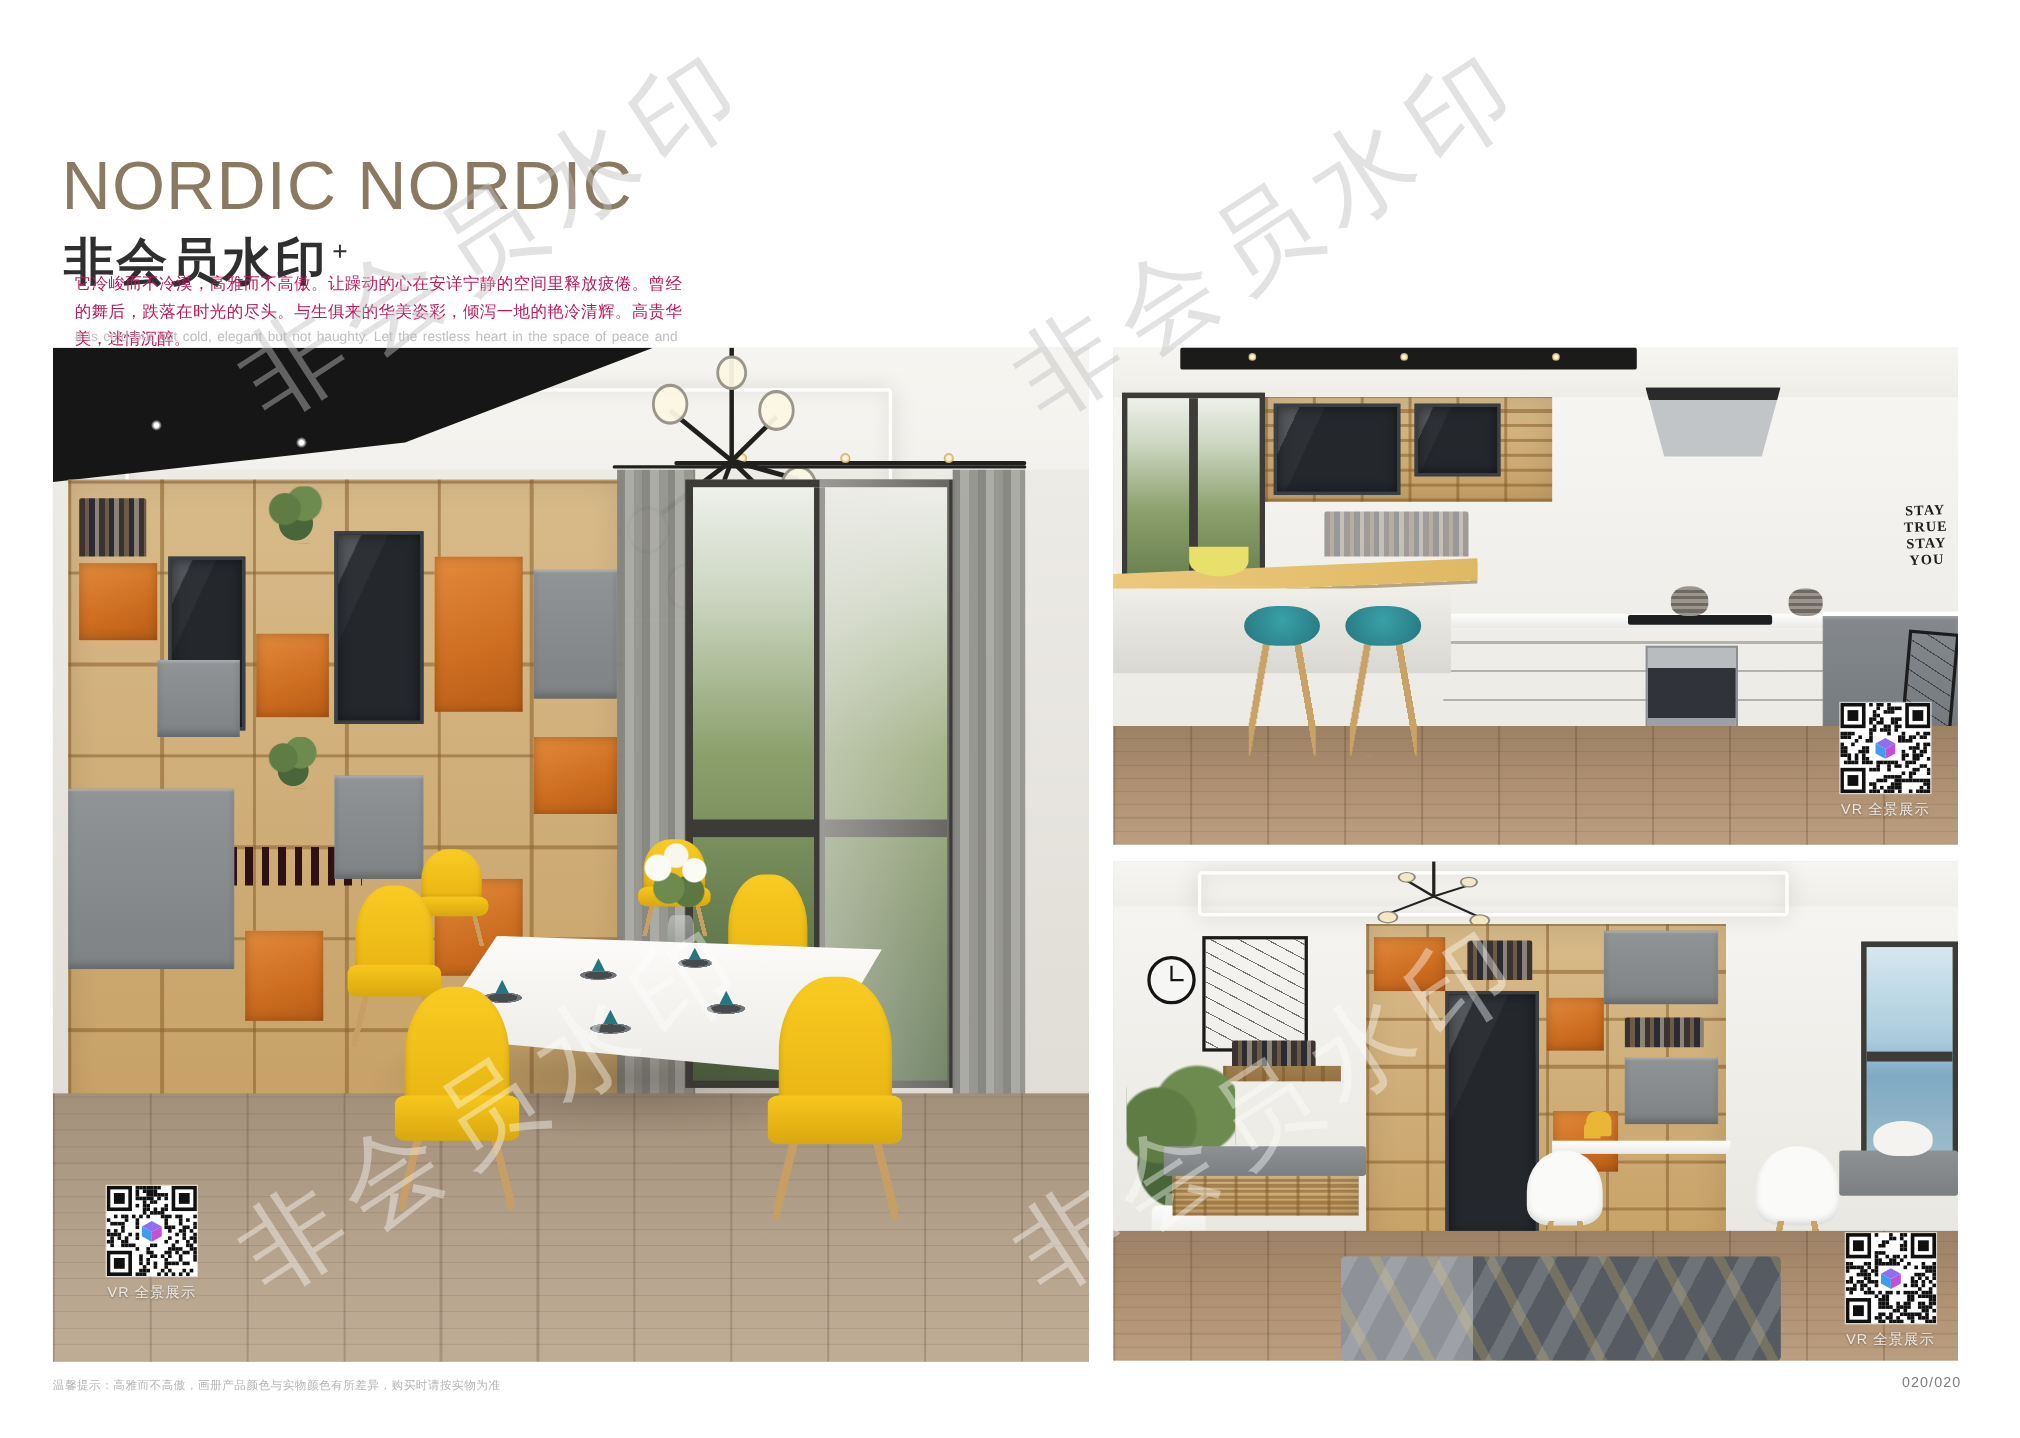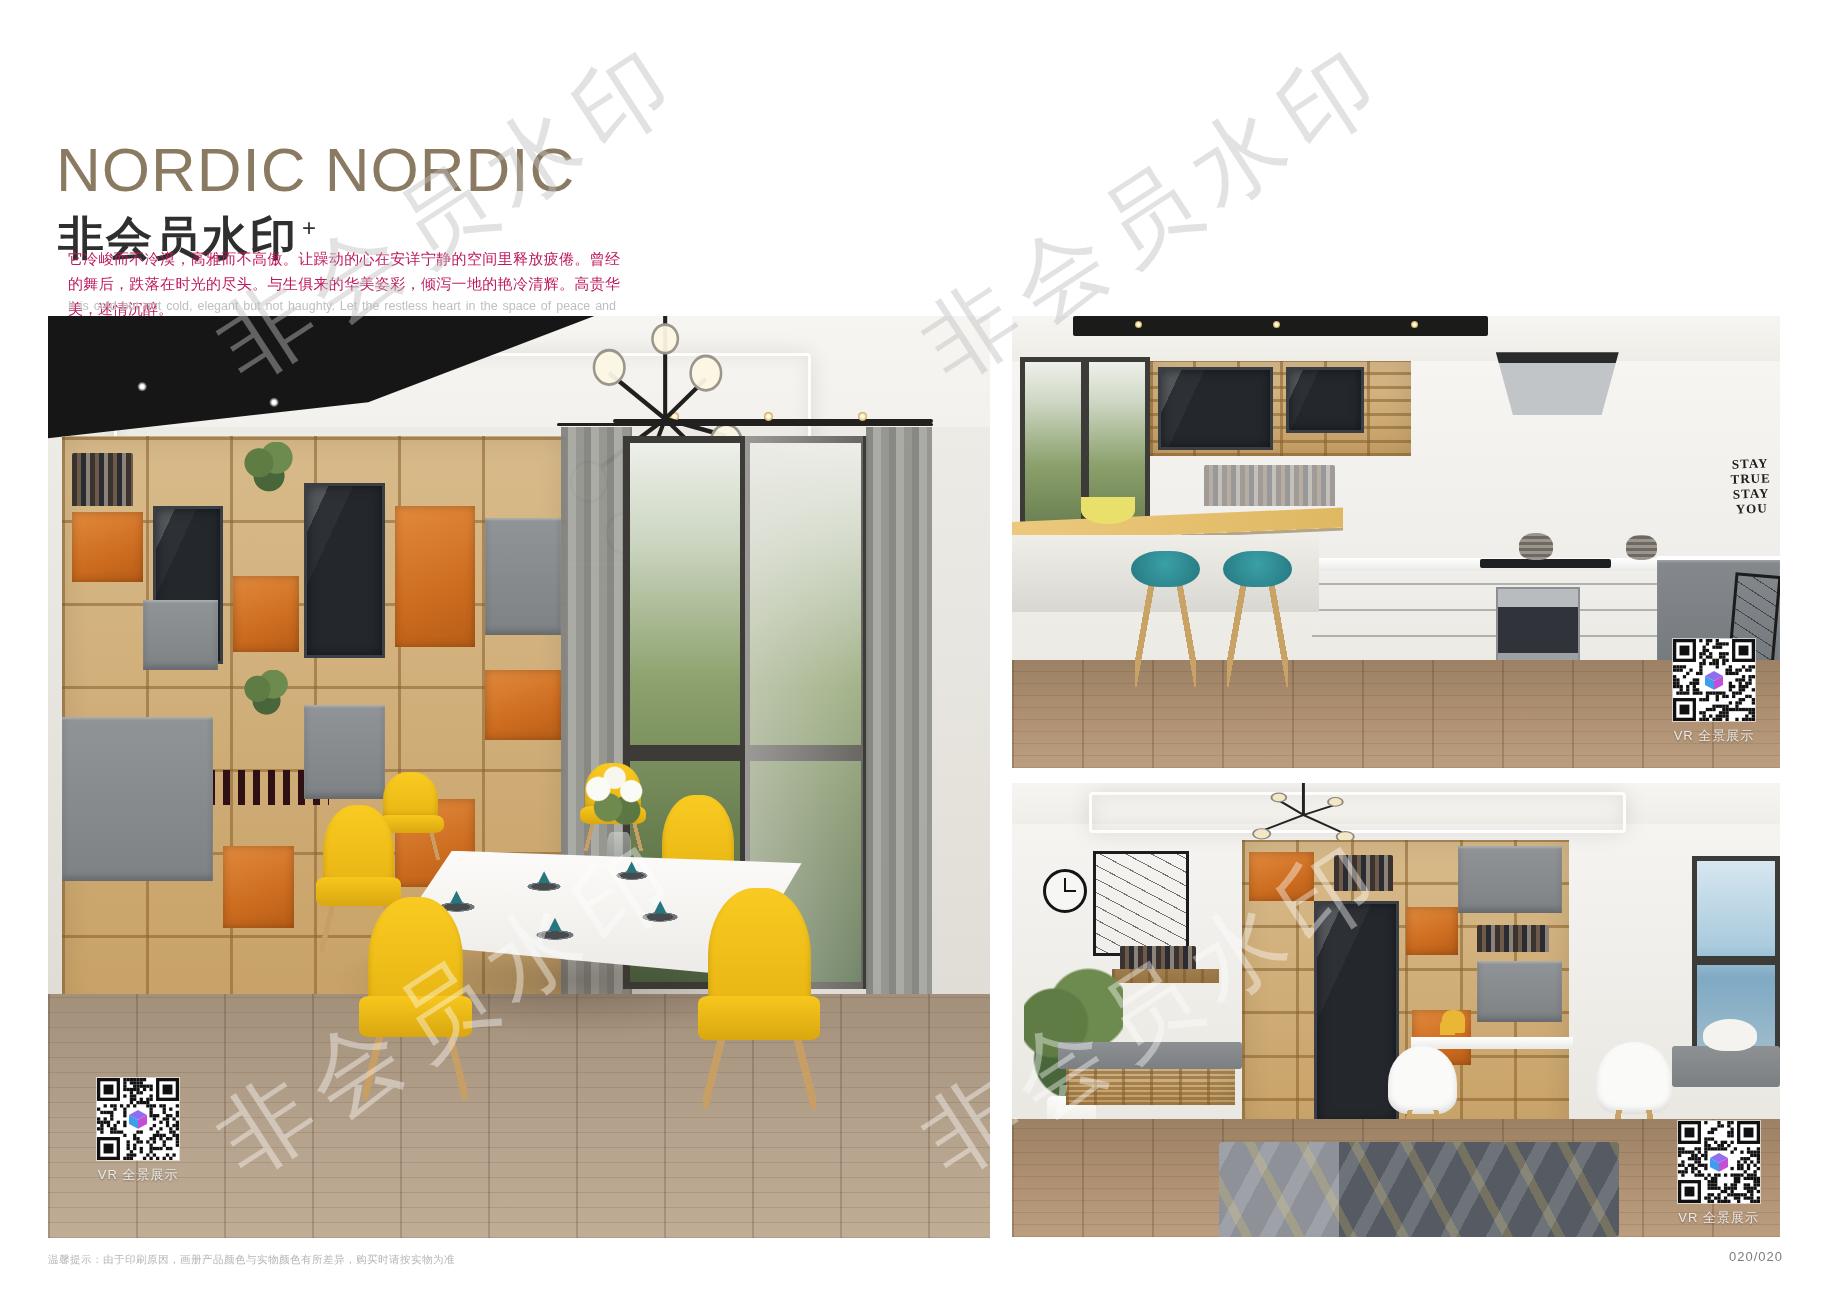--- a/index.html
+++ b/index.html
@@ -1036,14 +1036,14 @@
       </svg>
     <div class="vr-label">VR 全景展示</div>
   </div>
 </figure>
 
 <div class="wm wm-gray" style="left:185px;top:150px;">非会员水印</div>
 <div class="wm wm-gray" style="left:890px;top:150px;">非会员水印</div>
 <div class="wm wm-light" style="left:185px;top:945px;">非会员水印</div>
 <div class="wm wm-light" style="left:890px;top:945px;">非会员水印</div>
 
-<div class="footer-note">温馨提示：由于印刷原因，画册产品颜色与实物颜色有所差异，购买时请按实物为准</div>
+<div class="footer-note">温馨提示：高雅而不高傲，画册产品颜色与实物颜色有所差异，购买时请按实物为准</div>
 <div class="page-number">020/020</div>
 
 </body></html>

